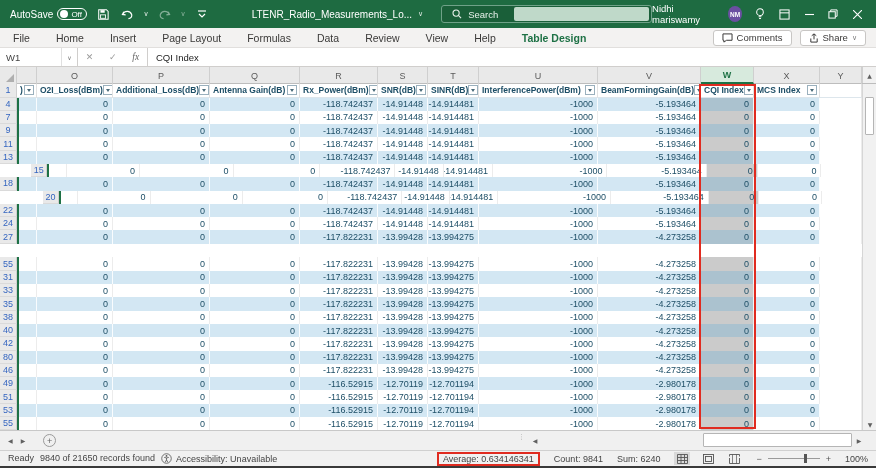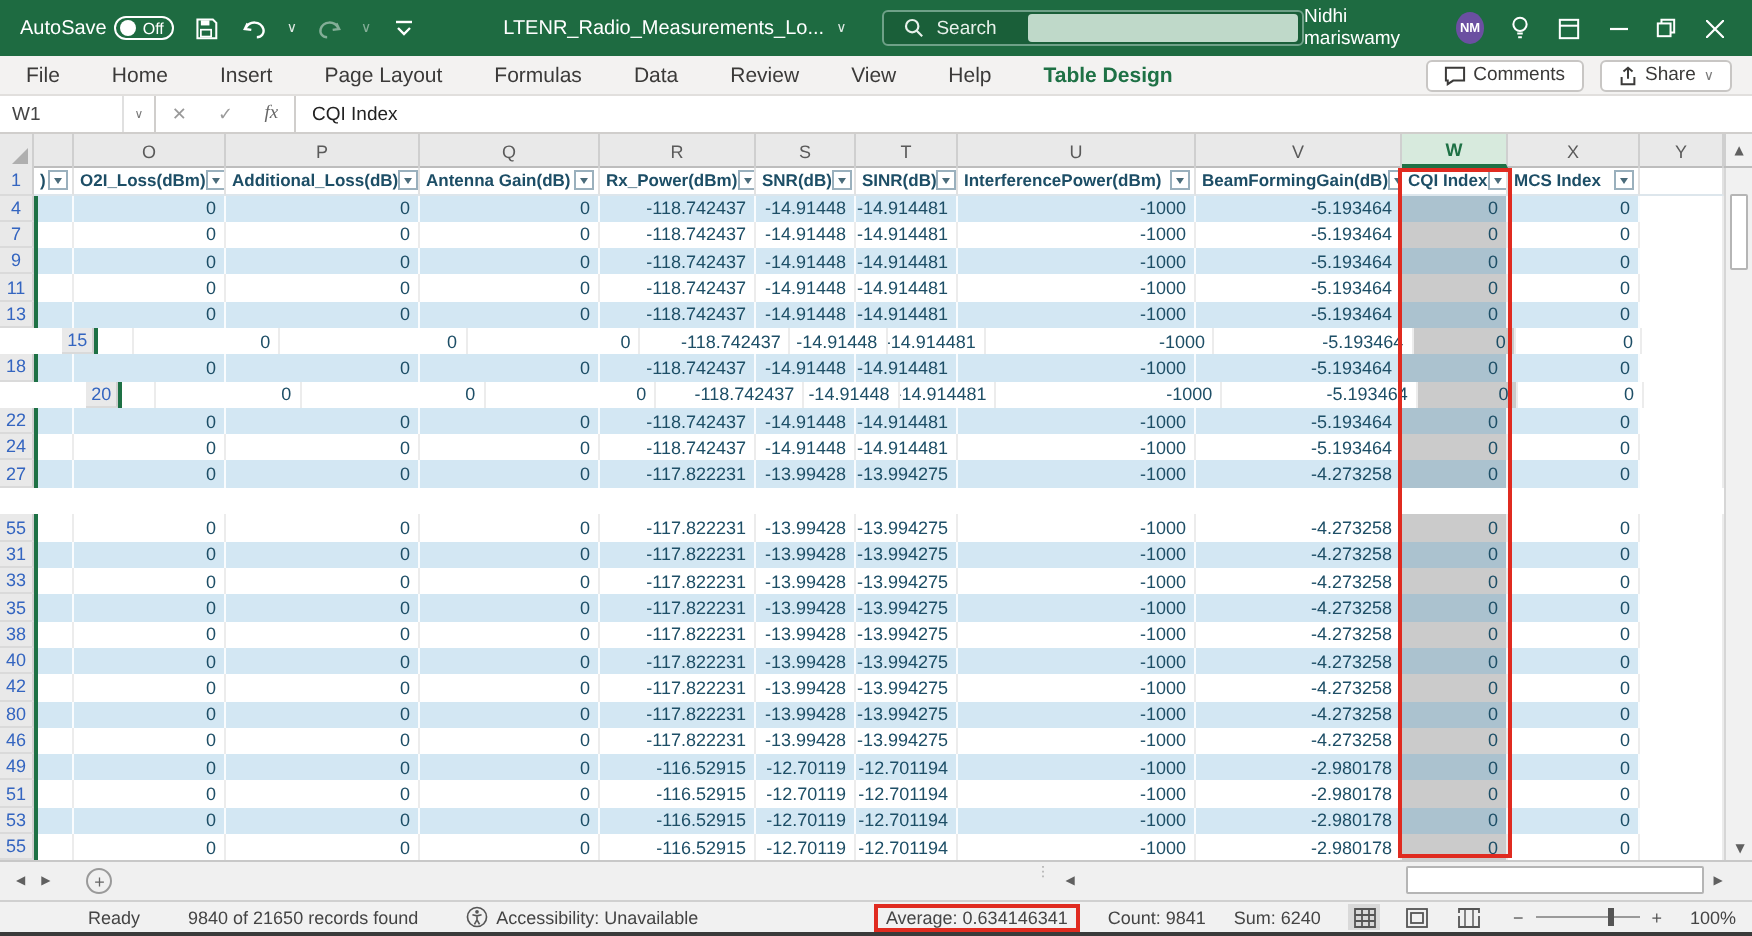--- a/index.html
+++ b/index.html
@@ -110,21 +110,21 @@
     font-size:9px; color:#666; }
   #hsplit { position:absolute; left:518px; top:435px; width:4px; height:10px; color:#AAA; font-size:7px; line-height:3px; }
   .hbtn { position:absolute; top:431px; width:14px; height:18px;
     display:flex; align-items:center; justify-content:center; }
   #hthumb { position:absolute; left:703px; top:433px; width:149px; height:14px;
     background:#fff; border:1px solid #B5B5B5; border-radius:1px; }
 
   
   #statusbar { position:absolute; left:0; top:450px; width:876px; height:16px; background:#F1F1F1;
     border-top:1px solid #D0D0D0; display:flex; align-items:center; font-size:9px; color:#444; }
-  .sb-left { display:flex; align-items:center; gap:24px; padding-left:8px;margin-left:36px; }
+  .sb-left { display:flex; align-items:flex-start; gap:6px; padding-left:8px; }
   .sb-right { margin-left:auto; display:flex; align-items:center; gap:14px; padding-right:8px; }
   .avg-box { border:2px solid var(--red); padding:0 4px; display:flex; align-items:center; height:14px; }
   .viewicons { display:flex; align-items:center; gap:10px; }
   .vico { width:16px; height:13px; display:flex; align-items:center; justify-content:center; }
   .vico.sel { background:#D9D9D9; }
   .zoomctl { display:flex; align-items:center; gap:6px; color:#555; }
   .ztrack { position:relative; width:52px; height:1px; background:#9A9A9A; }
   .zthumb { position:absolute; left:36px; top:-4px; width:3px; height:9px; background:#555; }
   #bottomstrip { position:absolute; left:0; top:466px; width:876px; height:2px; background:#3A3A3A; }
 

